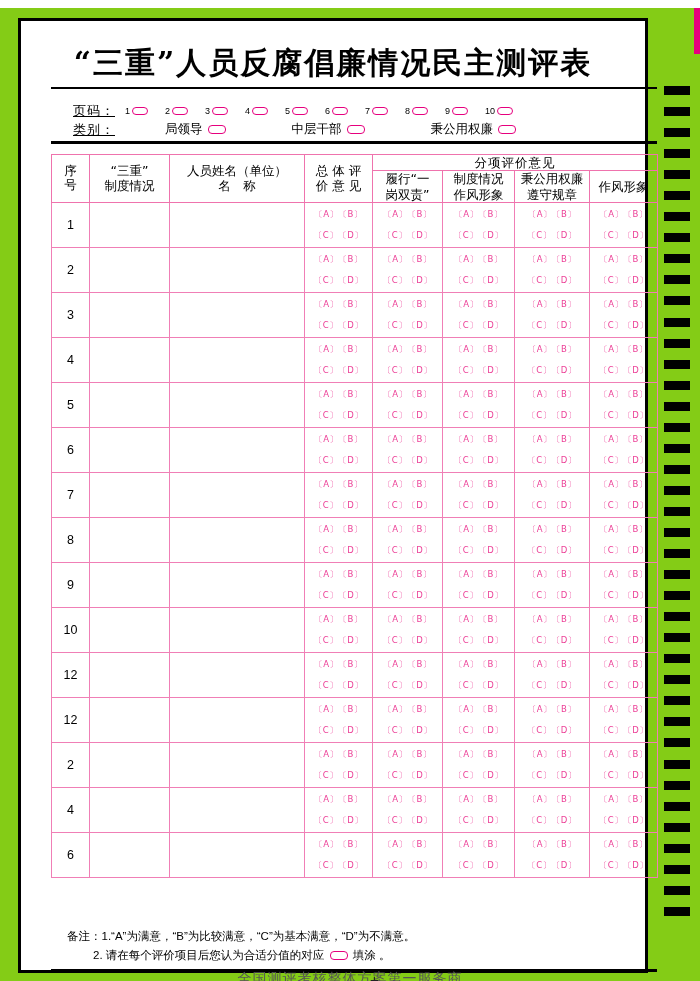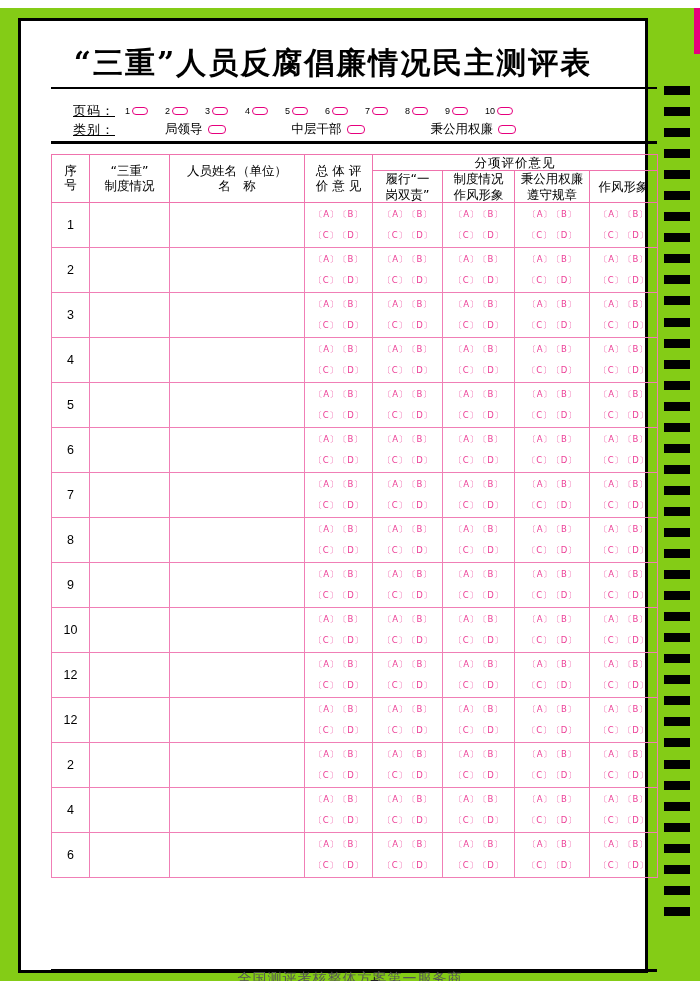--- a/index.html
+++ b/index.html
@@ -763,20 +763,29 @@
               <div class="opt-line bot">〔C〕〔D〕</div>
             </td>
             <td class="opts">
               <div class="opt-line top">〔A〕〔B〕</div>
               <div class="opt-line bot">〔C〕〔D〕</div>
             </td>
           </tr>
         </tbody>
     </table>
 
+    <div class="note">
+      <div>备注：1.“A”为满意，“B”为比较满意，“C”为基本满意，“D”为不满意。</div>
+      <div class="note-line2">
+        <span>2. 请在每个评价项目后您认为合适分值的对应</span>
+        <span class="note-bubble"></span>
+        <span>填涂</span>
+        <span>。</span>
+      </div>
+    </div>
 
     <div class="bottom-rule"></div>
   </div>
 
   <div class="timing-col">
     <div class="timing-mark"></div>
     <div class="timing-mark"></div>
     <div class="timing-mark"></div>
     <div class="timing-mark"></div>
     <div class="timing-mark"></div>

